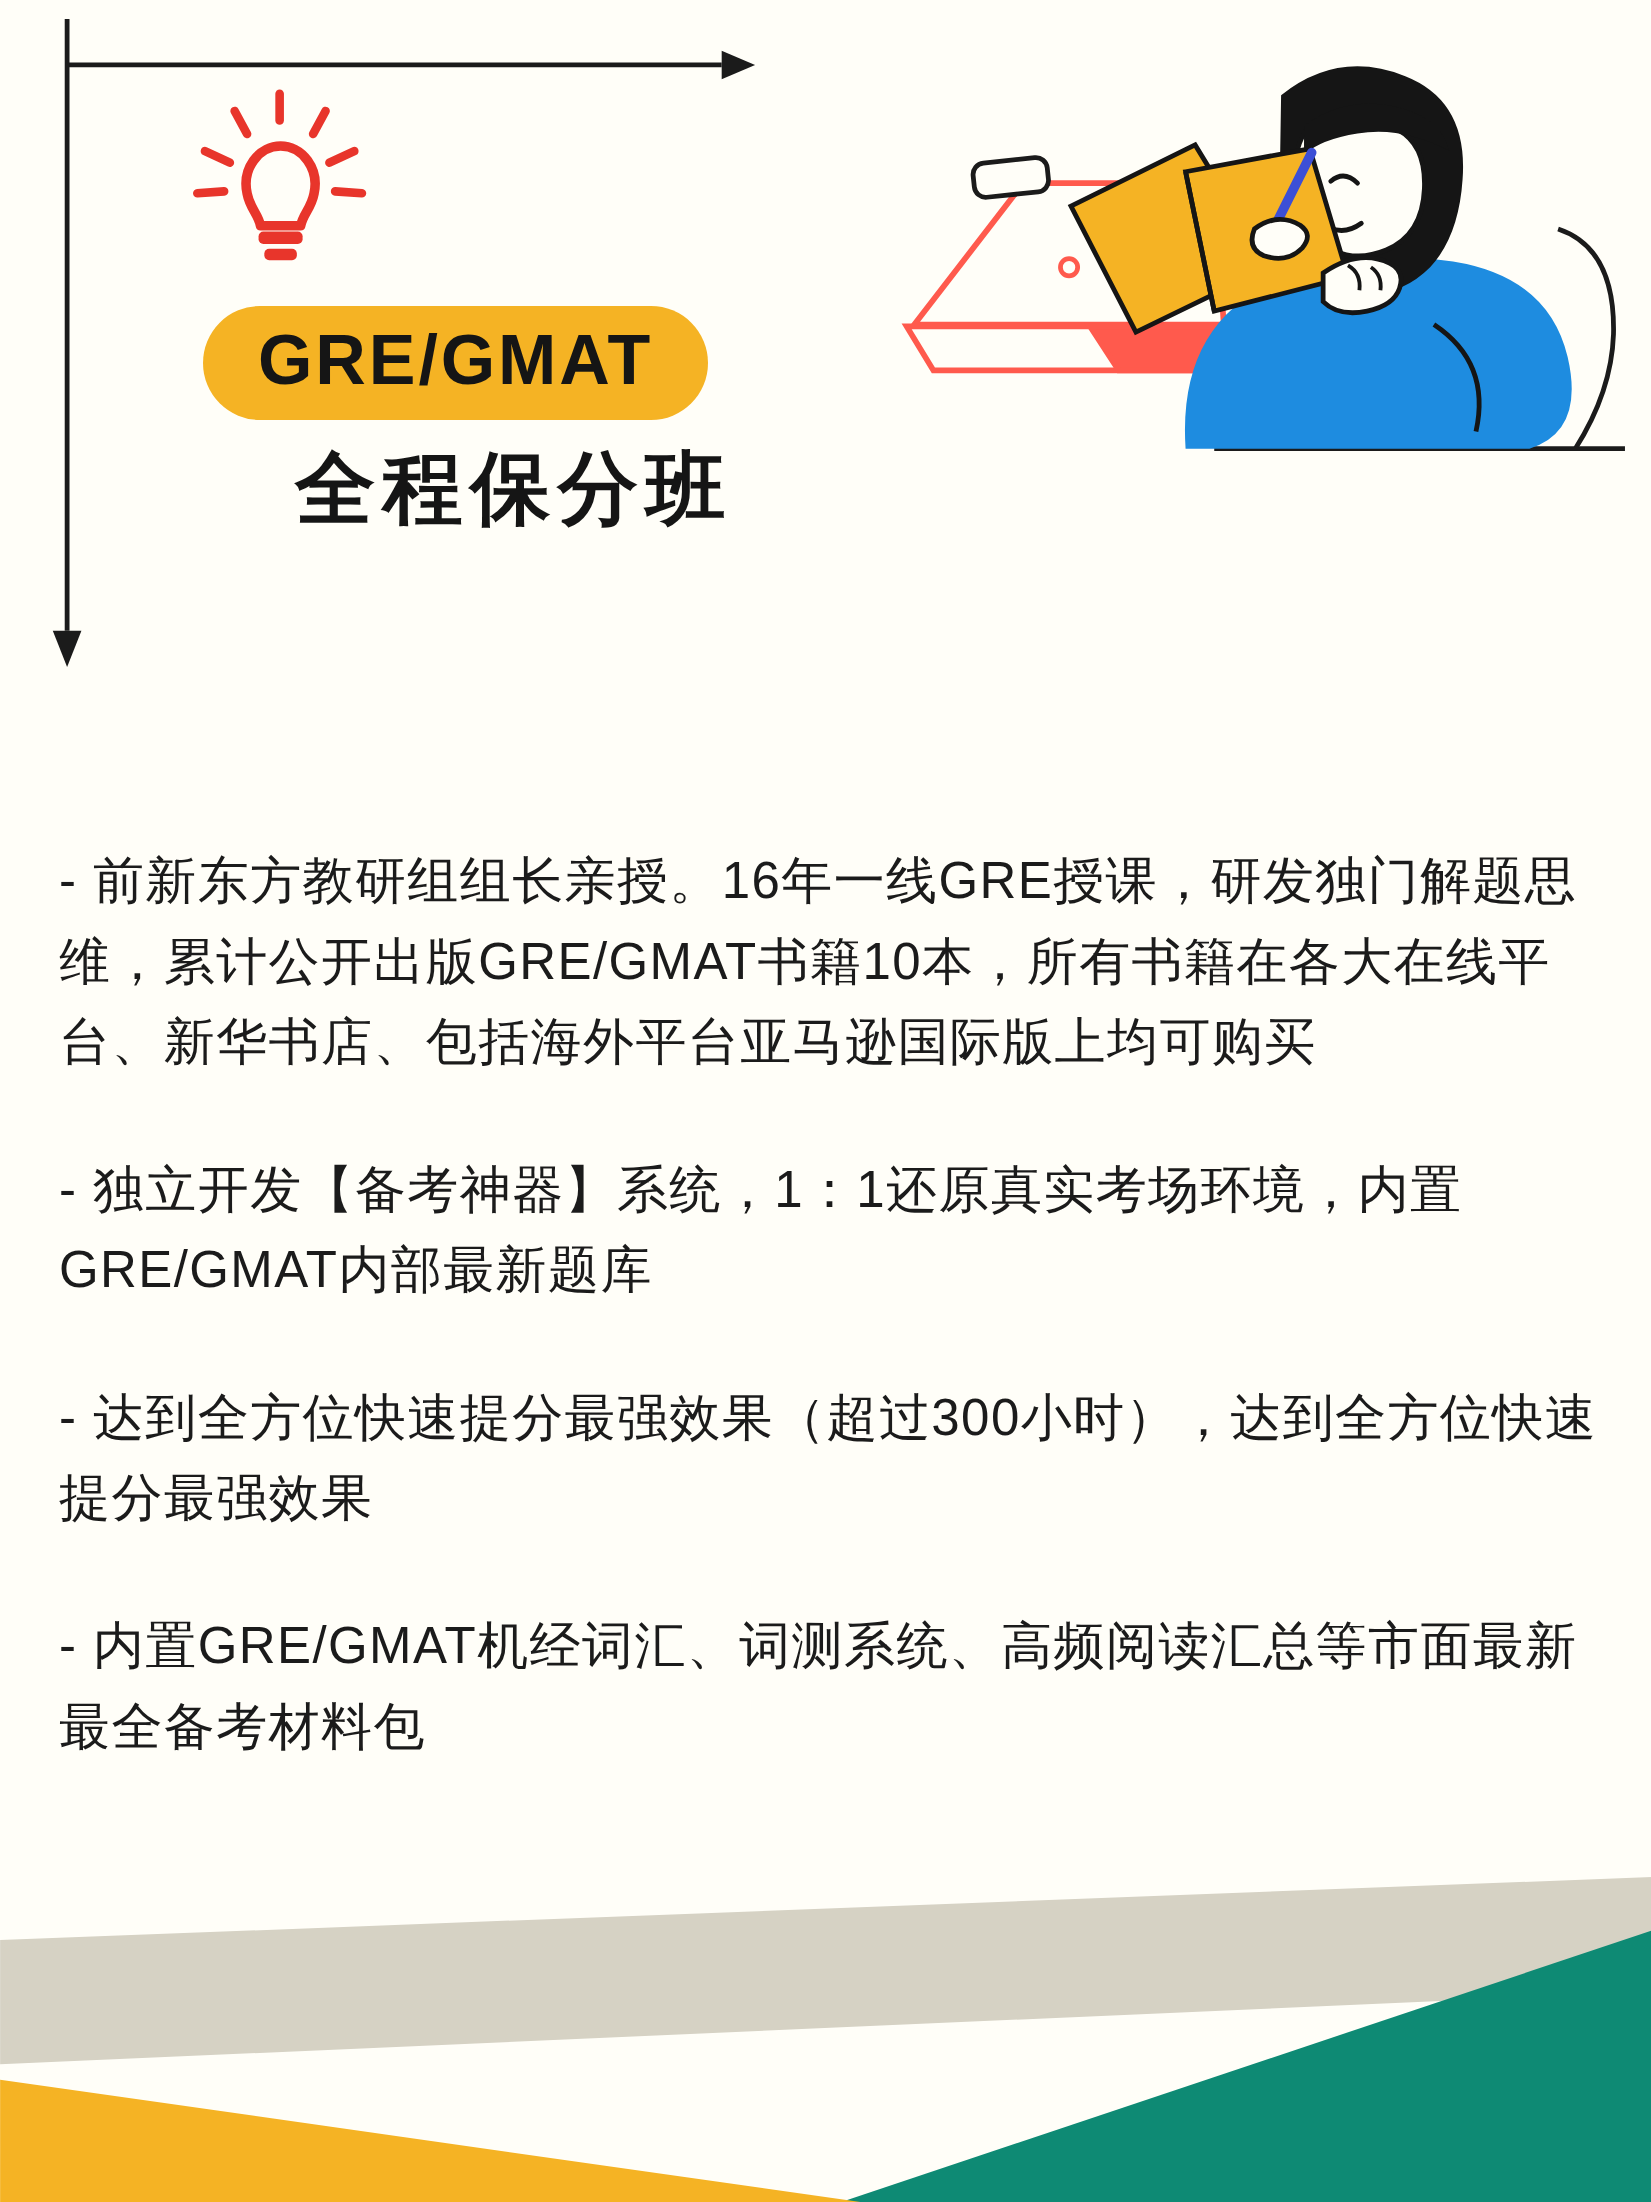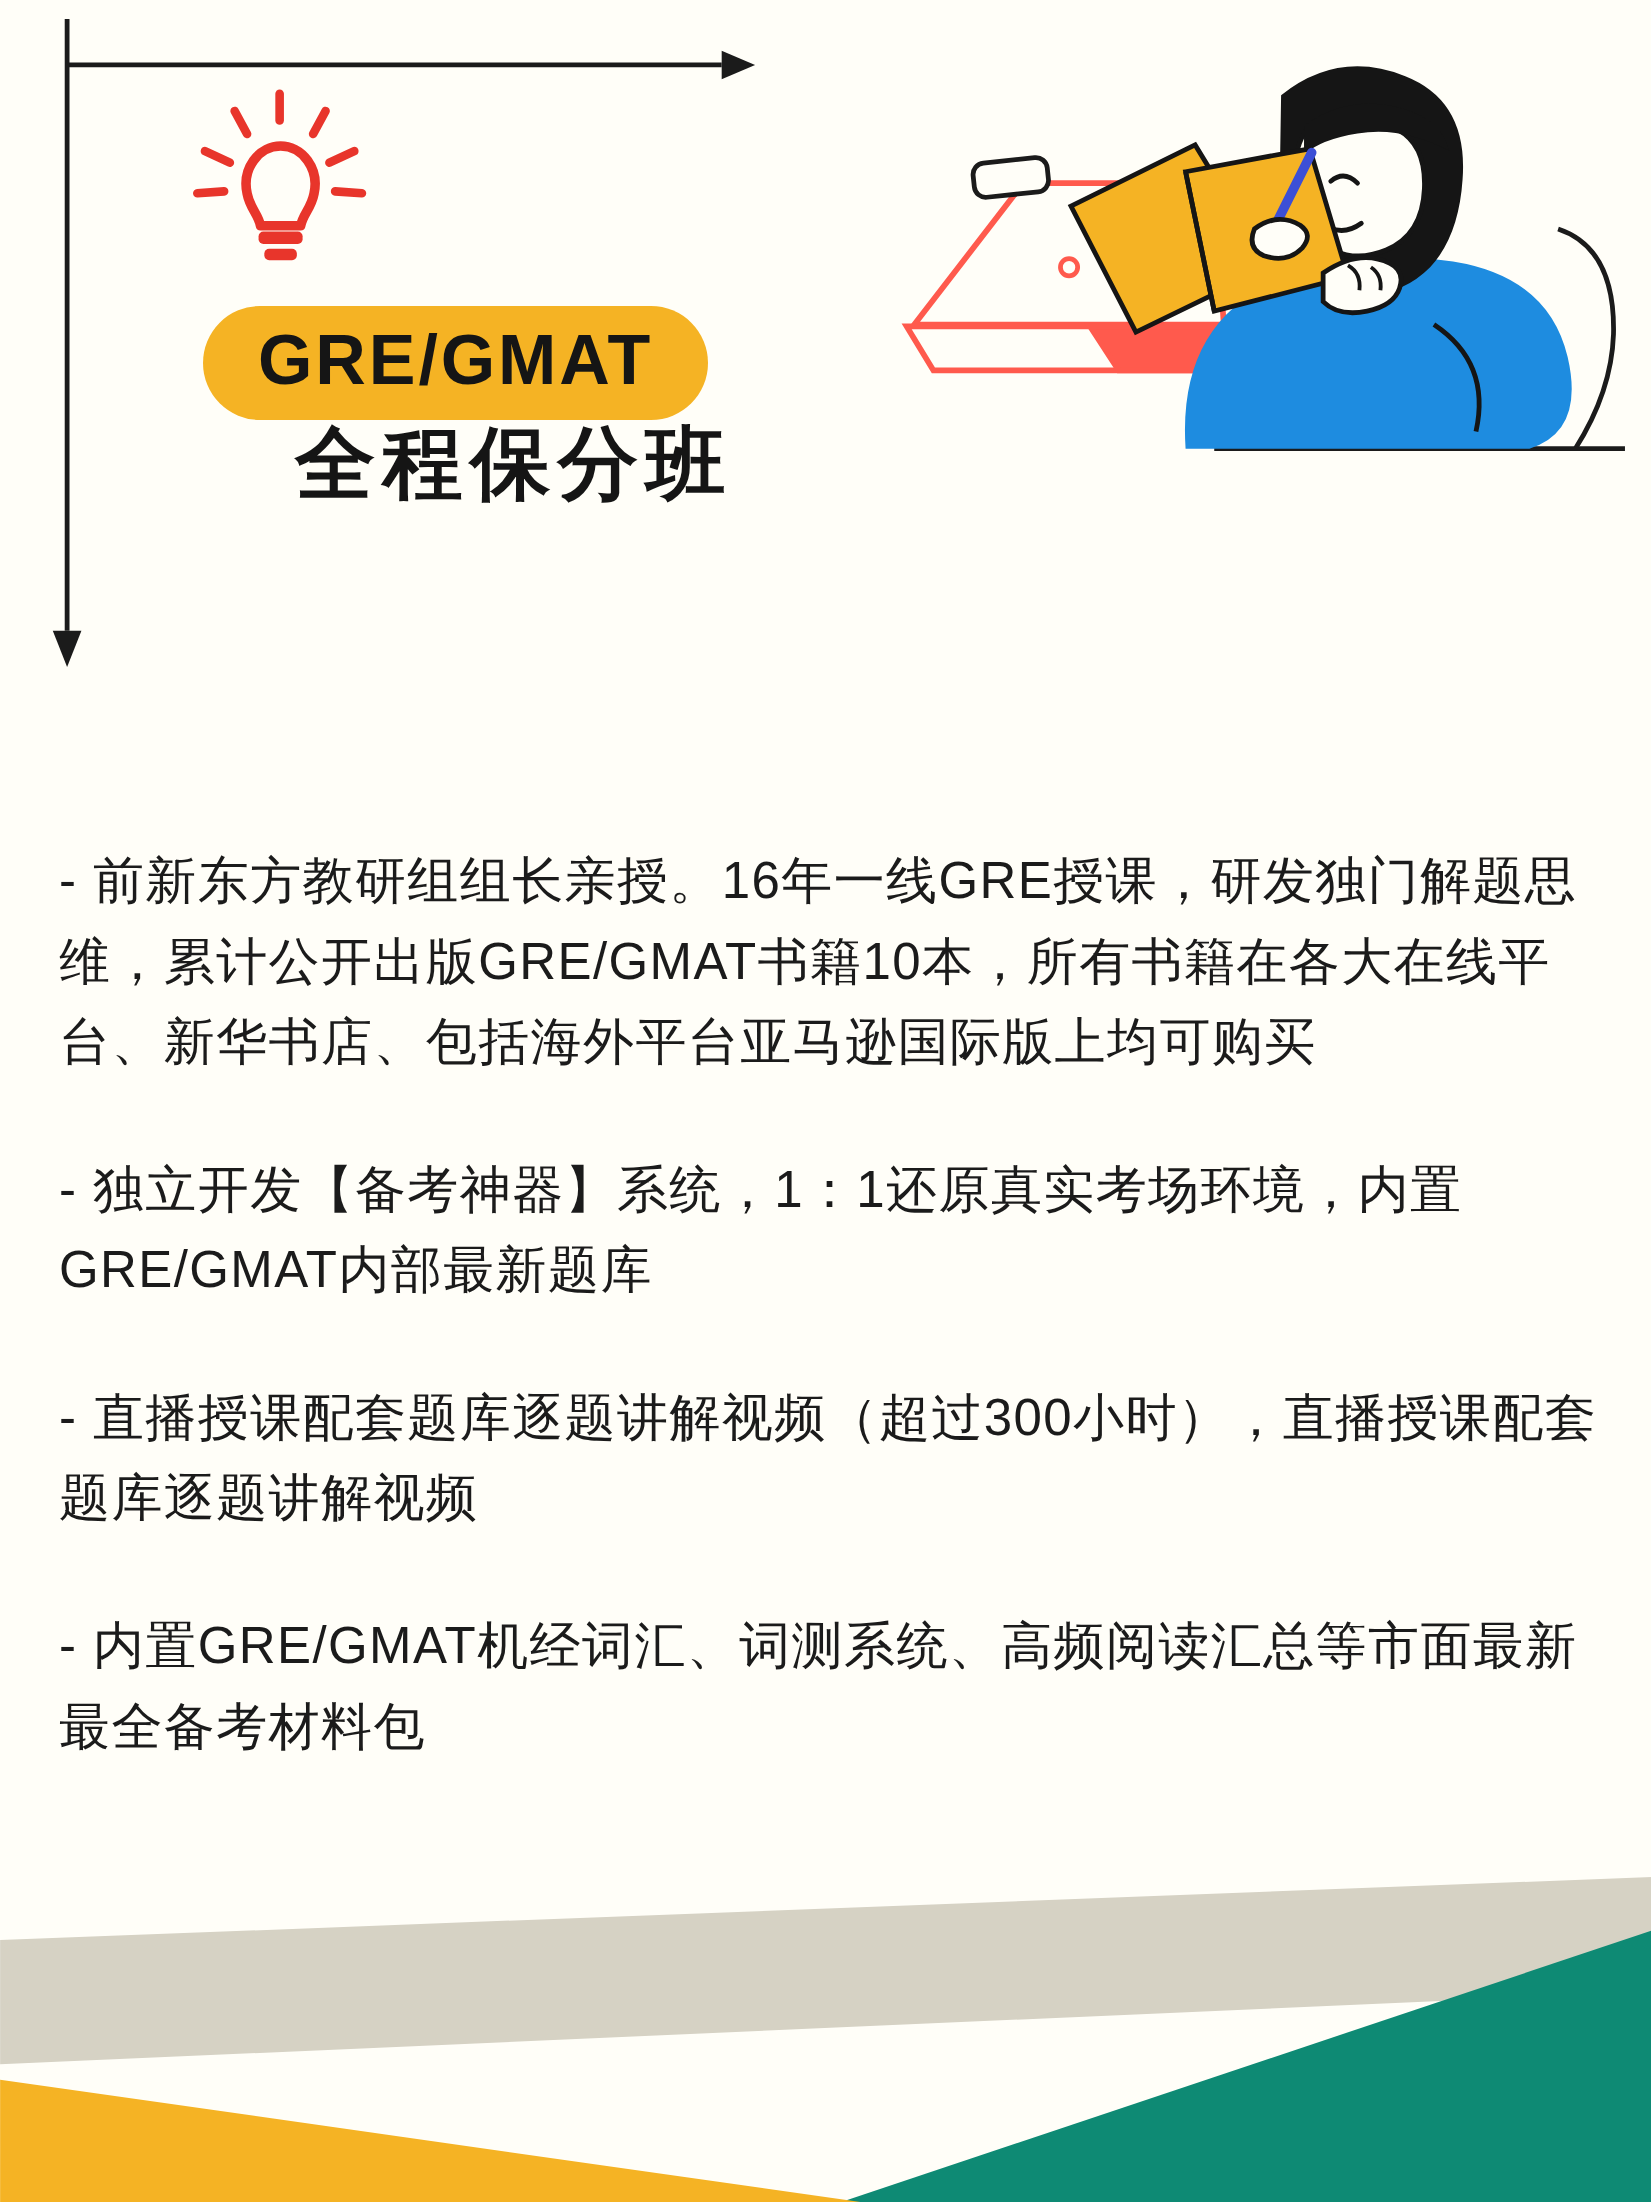--- a/index.html
+++ b/index.html
@@ -54,20 +54,21 @@
   }
   .pill-text {
     font-size: 70px;
     font-weight: bold;
     letter-spacing: 2.9px;
     color: #151515;
     line-height: 1;
     display: block;
   }
   .subtitle {
+    margin-top: 25px;
     font-size: 80px;
     font-weight: bold;
     color: #151515;
     letter-spacing: 7.6px;
     padding-left: 92px;
     line-height: 1.1;
   }
   .illustration {
     position: absolute;
     left: 899px;
@@ -199,21 +200,21 @@
       <path d="M372 200 q24 -18 48 -4 q14 10 2 24 q-16 16 -40 8 q-18 -8 -10 -28 z" fill="#FFFEF8" stroke="#151515" stroke-width="5"></path>
 
       <path d="M560 300 q60 40 44 112" fill="none" stroke="#151515" stroke-width="5"></path>
     </svg>
   </div>
 </div>
 
 <div class="content">
   <p class="para">- 前新东方教研组组长亲授。16年一线GRE授课，研发独门解题思维，累计公开出版GRE/GMAT书籍10本，所有书籍在各大在线平台、新华书店、包括海外平台亚马逊国际版上均可购买</p>
   <p class="para">- 独立开发【备考神器】系统，1：1还原真实考场环境，内置GRE/GMAT内部最新题库</p>
-  <p class="para">- 直播授课配套题库逐题讲解视频（超过300小时），直播授课配套题库逐题讲解视频</p>
+  <p class="para">- 达到全方位快速提分最强效果（超过300小时），达到全方位快速提分最强效果</p>
   <p class="para">- 内置GRE/GMAT机经词汇、词测系统、高频阅读汇总等市面最新最全备考材料包</p>
 </div>
 
 <div class="ribbons">
   <svg width="1652" height="325" viewBox="0 0 1728 340" xmlns="http://www.w3.org/2000/svg">
 
     <polygon points="0,62 1728,62 1728,340 0,340" fill="#FFFEF8"></polygon>
     <polygon points="0,66 1728,0 1728,120 0,196" fill="#D6D2C4"></polygon>
 
     <polygon points="1728,56 1728,340 880,340" fill="#0E8A74"></polygon>

